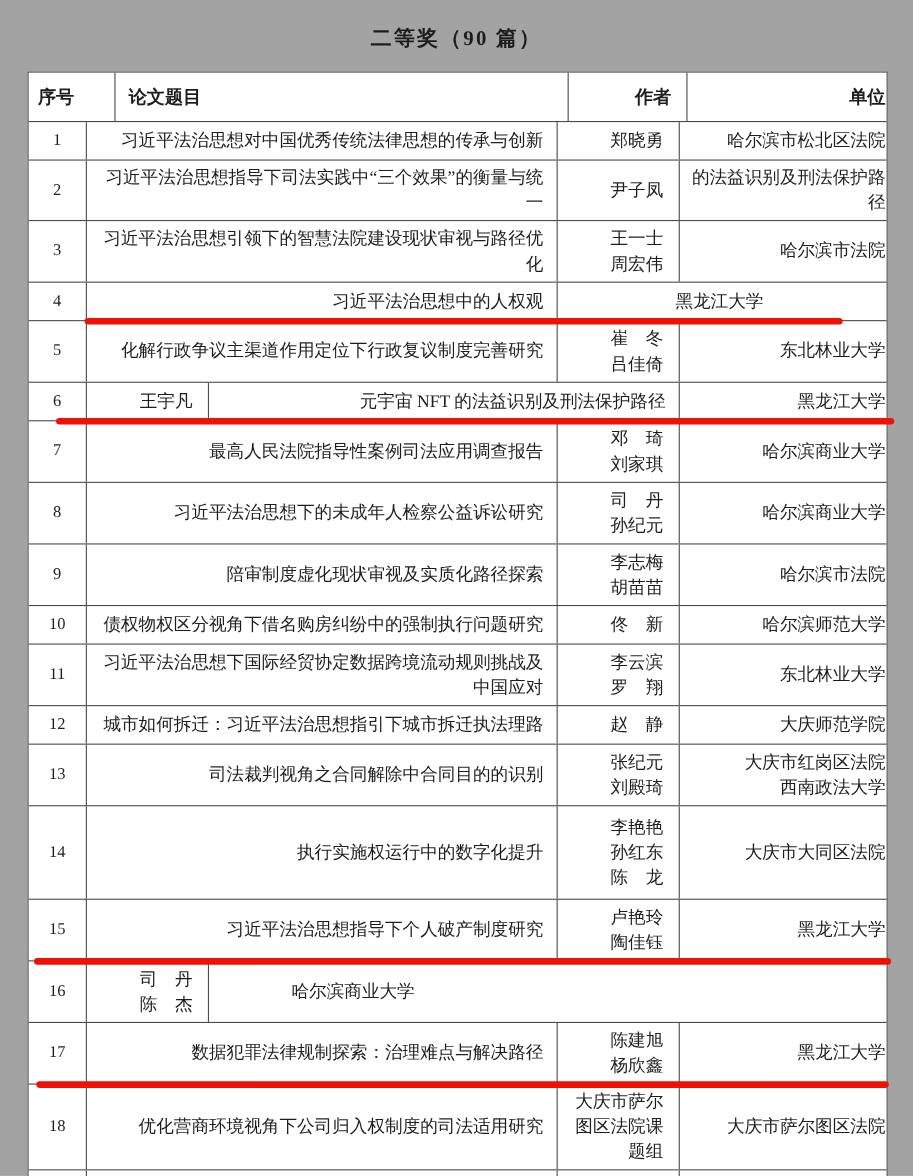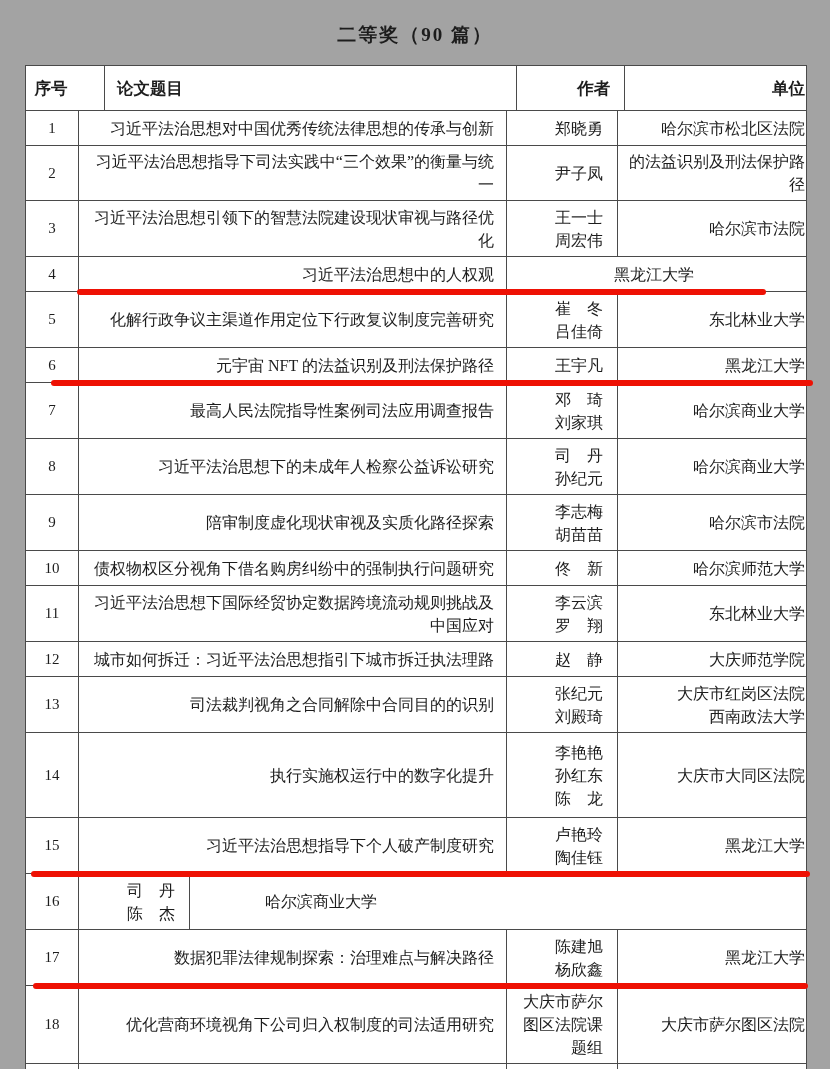--- a/index.html
+++ b/index.html
@@ -123,25 +123,25 @@
           <div class="cell c-auth">
             <div class="line">崔　冬</div>
             <div class="line">吕佳倚</div>
           </div>
           <div class="cell c-unit">
             <div class="line">东北林业大学</div>
           </div>
         </div>
         <div class="row body-row h1">
           <div class="cell c-no">6</div>
+          <div class="cell c-auth">
+            <div class="line">王宇凡</div>
+          </div>
           <div class="cell c-title">
             <div class="line">元宇宙 NFT 的法益识别及刑法保护路径</div>
-          </div>
-          <div class="cell c-auth">
-            <div class="line">王宇凡</div>
           </div>
           <div class="cell c-unit">
             <div class="line">黑龙江大学</div>
           </div>
           <div class="red-underline" style="left: 25px; width: 762px; background: rgb(238, 17, 4);"></div>
         </div>
         <div class="row body-row h2">
           <div class="cell c-no">7</div>
           <div class="cell c-title">
             <div class="line">最高人民法院指导性案例司法应用调查报告</div>

